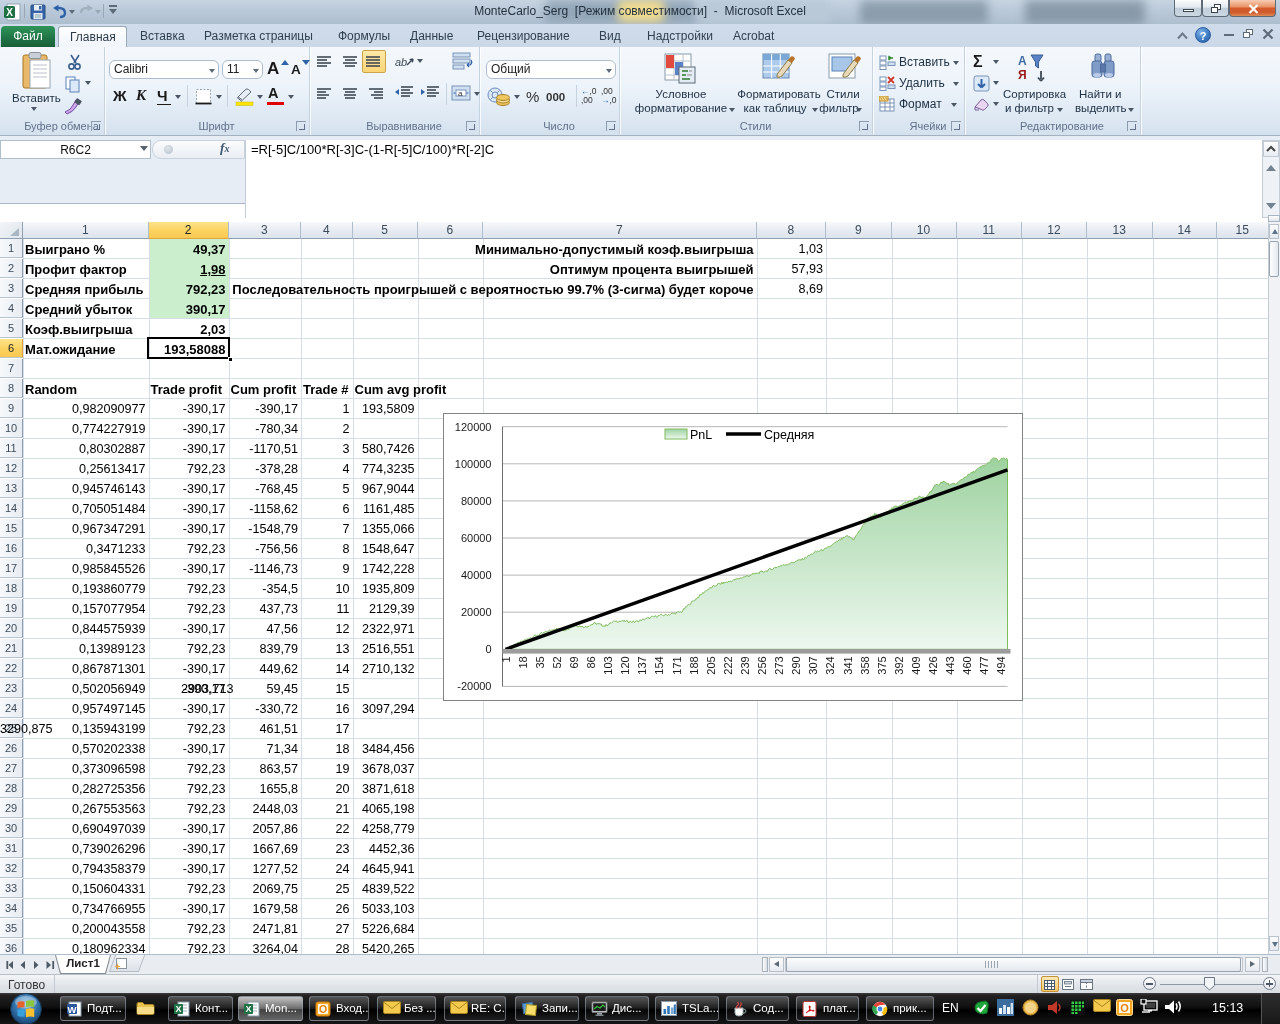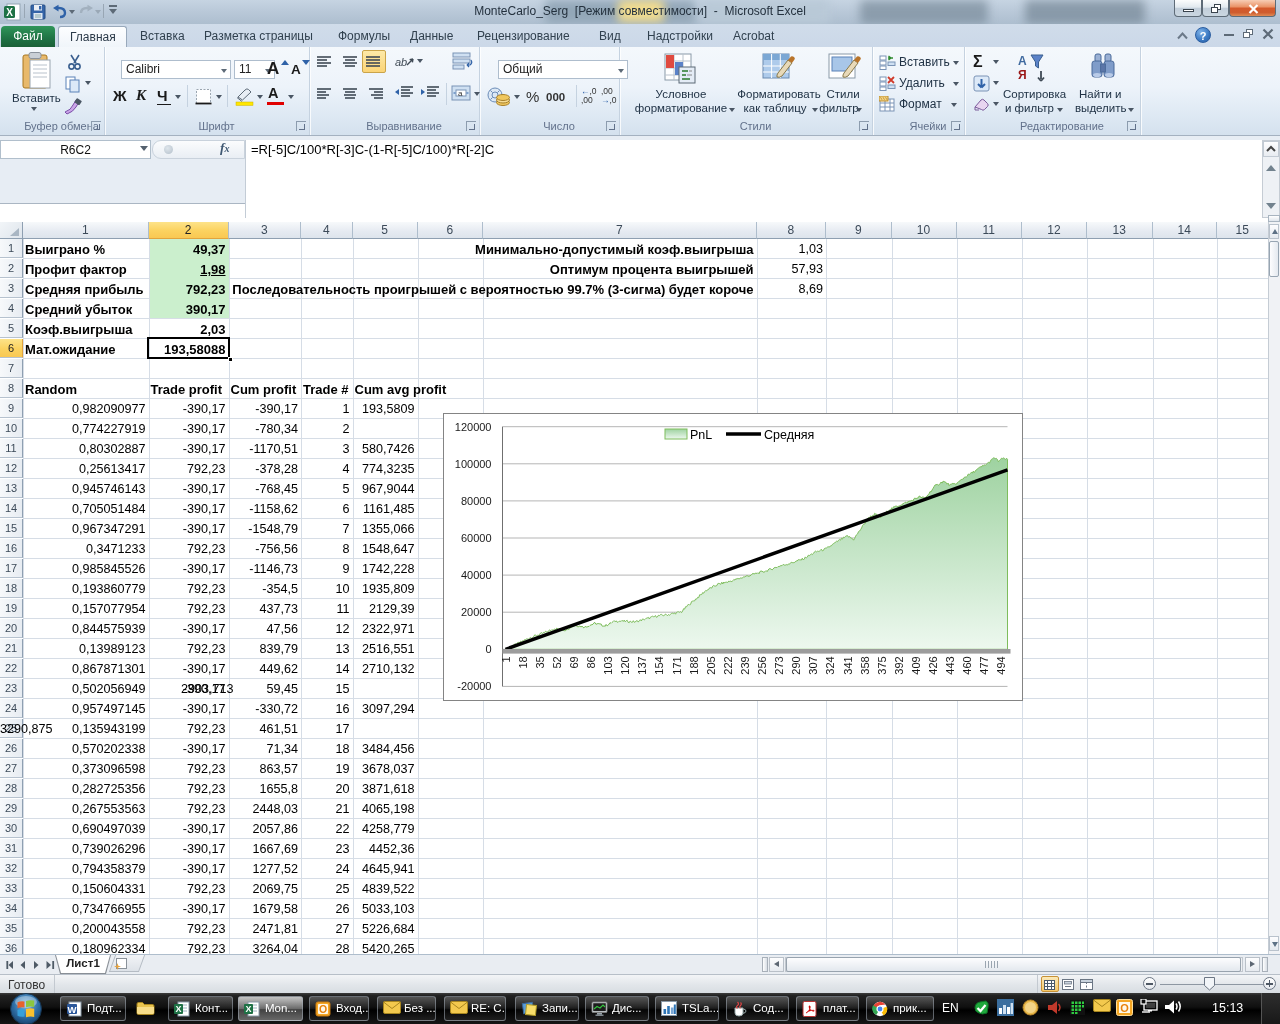--- a/index.html
+++ b/index.html
@@ -28,22 +28,22 @@
   border-radius:3px 3px 0 0;color:#2b3a49;}
 
 #ribbon{position:absolute;left:0;top:47px;width:1280px;height:89px;
   background:linear-gradient(180deg,#f4f8fc 0%,#edf3fa 45%,#dde8f3 80%,#d4e1ee 100%);
   border-bottom:1px solid #a4b1c0;}
 .rgroup{position:absolute;top:0;height:88px;border-right:1px solid #c5d2e0;box-shadow:1px 0 0 rgba(255,255,255,.8);}
 .glabel{position:absolute;bottom:3px;left:0;width:100%;text-align:center;font-size:11px;color:#62718b;padding-left:19px;}
 .dlg{position:absolute;bottom:4px;right:3px;width:10px;height:10px;border-left:1px solid #8c9cae;border-top:1px solid #8c9cae;}
 .dlg:after{content:"";position:absolute;right:1px;bottom:1px;width:5px;height:5px;
   border-right:1px solid #61718a;border-bottom:1px solid #61718a;}
-.combo{position:absolute;background:#fff;border:1px solid #aebdcd;border-radius:0;
-  font-size:12px;color:#222;padding-left:4px;margin-left:12px;}
+.combo{position:absolute;background:#fff;border:1px solid #aebdcd;border-radius:6px;
+  font-size:12px;color:#222;padding-left:4px;}
 .cdn{position:absolute;right:3px;top:45%;width:0;height:0;border-left:3.5px solid transparent;
   border-right:3.5px solid transparent;border-top:4px solid #5d6a77;}
 .ribtxt{position:absolute;font-size:11.5px;color:#213346;white-space:nowrap;}
 
 #fbar{position:absolute;left:0;top:136px;width:1280px;height:68px;background:#e7edf4;
   border-bottom:1px solid #aab6c3;}
 #namebox{position:absolute;left:0;top:4px;width:151px;height:19px;background:#fff;
   border:1px solid #b1bfcc;font-size:12px;color:#111;padding-top:2px;text-align:center;}
 #fxzone{position:absolute;left:152px;top:4px;width:92px;height:19px;}
 #ftext{position:absolute;left:245px;top:4px;width:1017px;height:78px;background:#fff;

